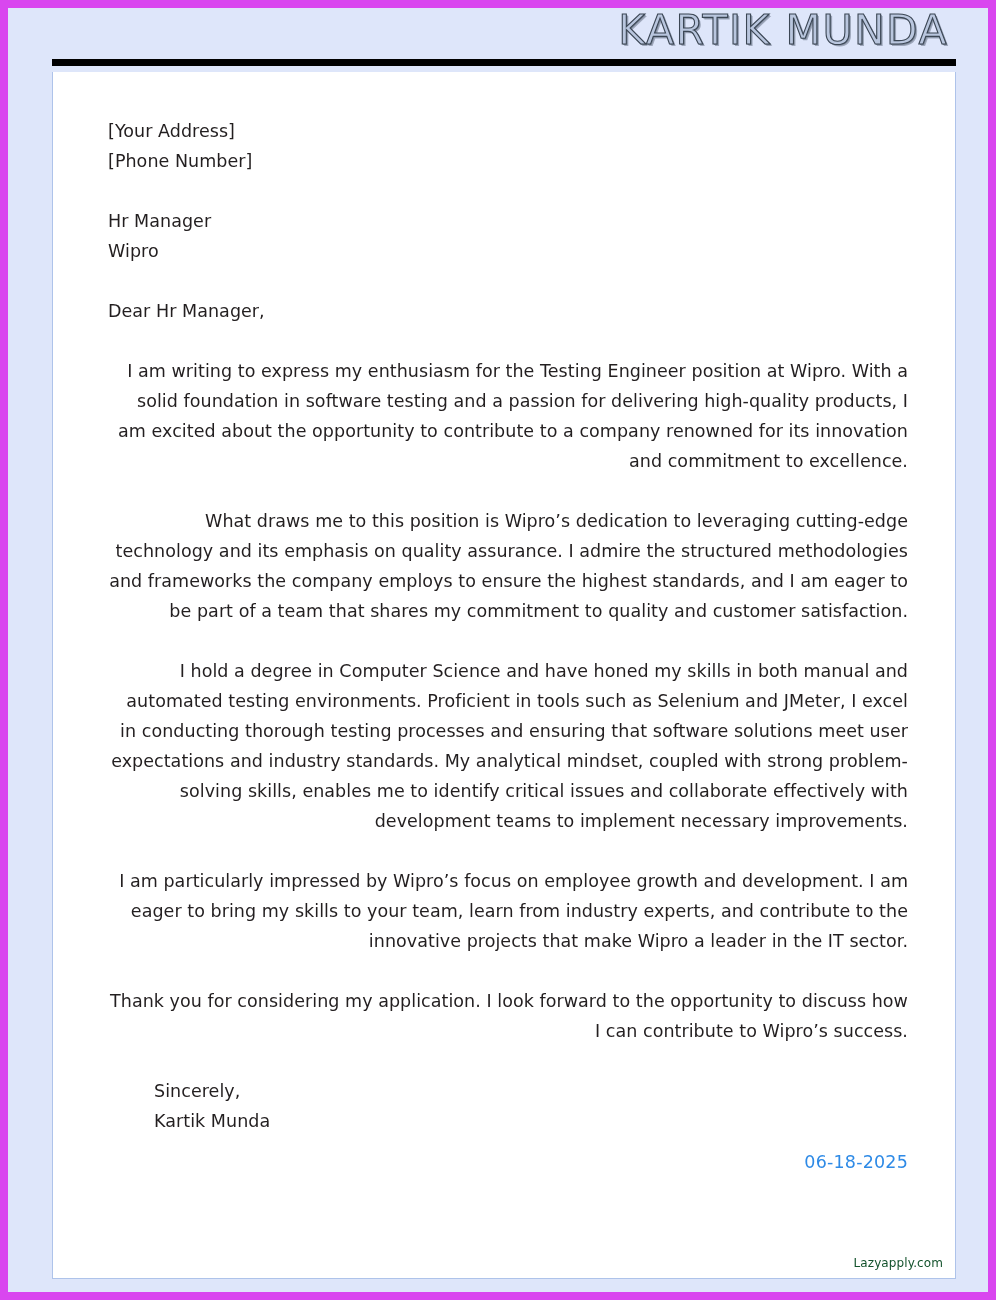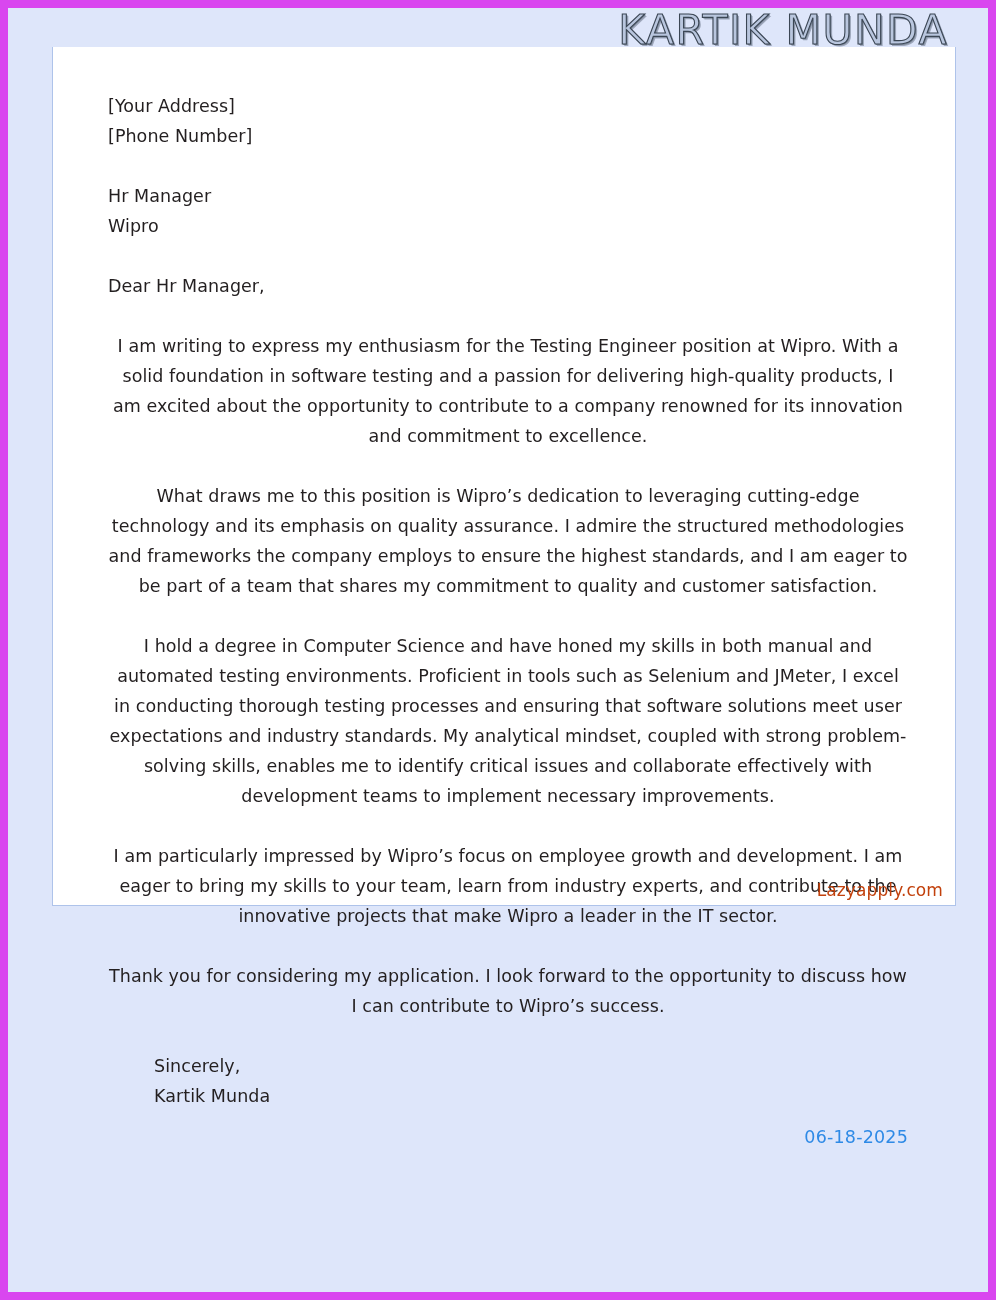--- a/index.html
+++ b/index.html
@@ -46,23 +46,23 @@
     text-shadow:
        1px 1px 0 #7b8799,
        2px 2px 0 rgba(80,92,110,0.45);
     white-space: nowrap;
   }
 
   
   #letter-card {
     position: absolute;
     left: 44px;
-    top: 39px;
+    top: 64px;
     width: 904px;
-    height: 859px;
+    height: 1207px;
     background: #ffffff;
     border: 1px solid #aec3ea;
     border-top: none;
     box-sizing: border-box;
   }
   #top-rule {
     position: absolute;
     left: 44px;
     top: 51px;
     width: 904px;
@@ -87,44 +87,44 @@
   .line,
   .para {
     margin: 0;
     font-size: 17.5px;
     line-height: 30px;
     color: #231f20;
     font-weight: 400;
     letter-spacing: 0.05px;
   }
   .para {
-    text-align: center;
+    text-align: right;
   }
 
   #sign-off-block .line {
     line-height: 30px;
   }
 
   #letter-date {
     display: block;
     margin-top: 11px;
     font-size: 17.5px;
     line-height: 30px;
     color: #2e8ae6;
     letter-spacing: 0.2px;
     text-align: right;
   }
 
   #watermark {
     position: absolute;
     right: 12px;
     bottom: 6px;
-    font-size: 17px;
+    font-size: 12px;
     line-height: 18px;
-    color: #c2410c;
+    color: #14532d;
     letter-spacing: 0.1px;
   }
 </style>
 </head>
 <body>
 
 <div id="page">
 
   <div id="header">
     <div id="doc-title">KARTIK MUNDA</div>

